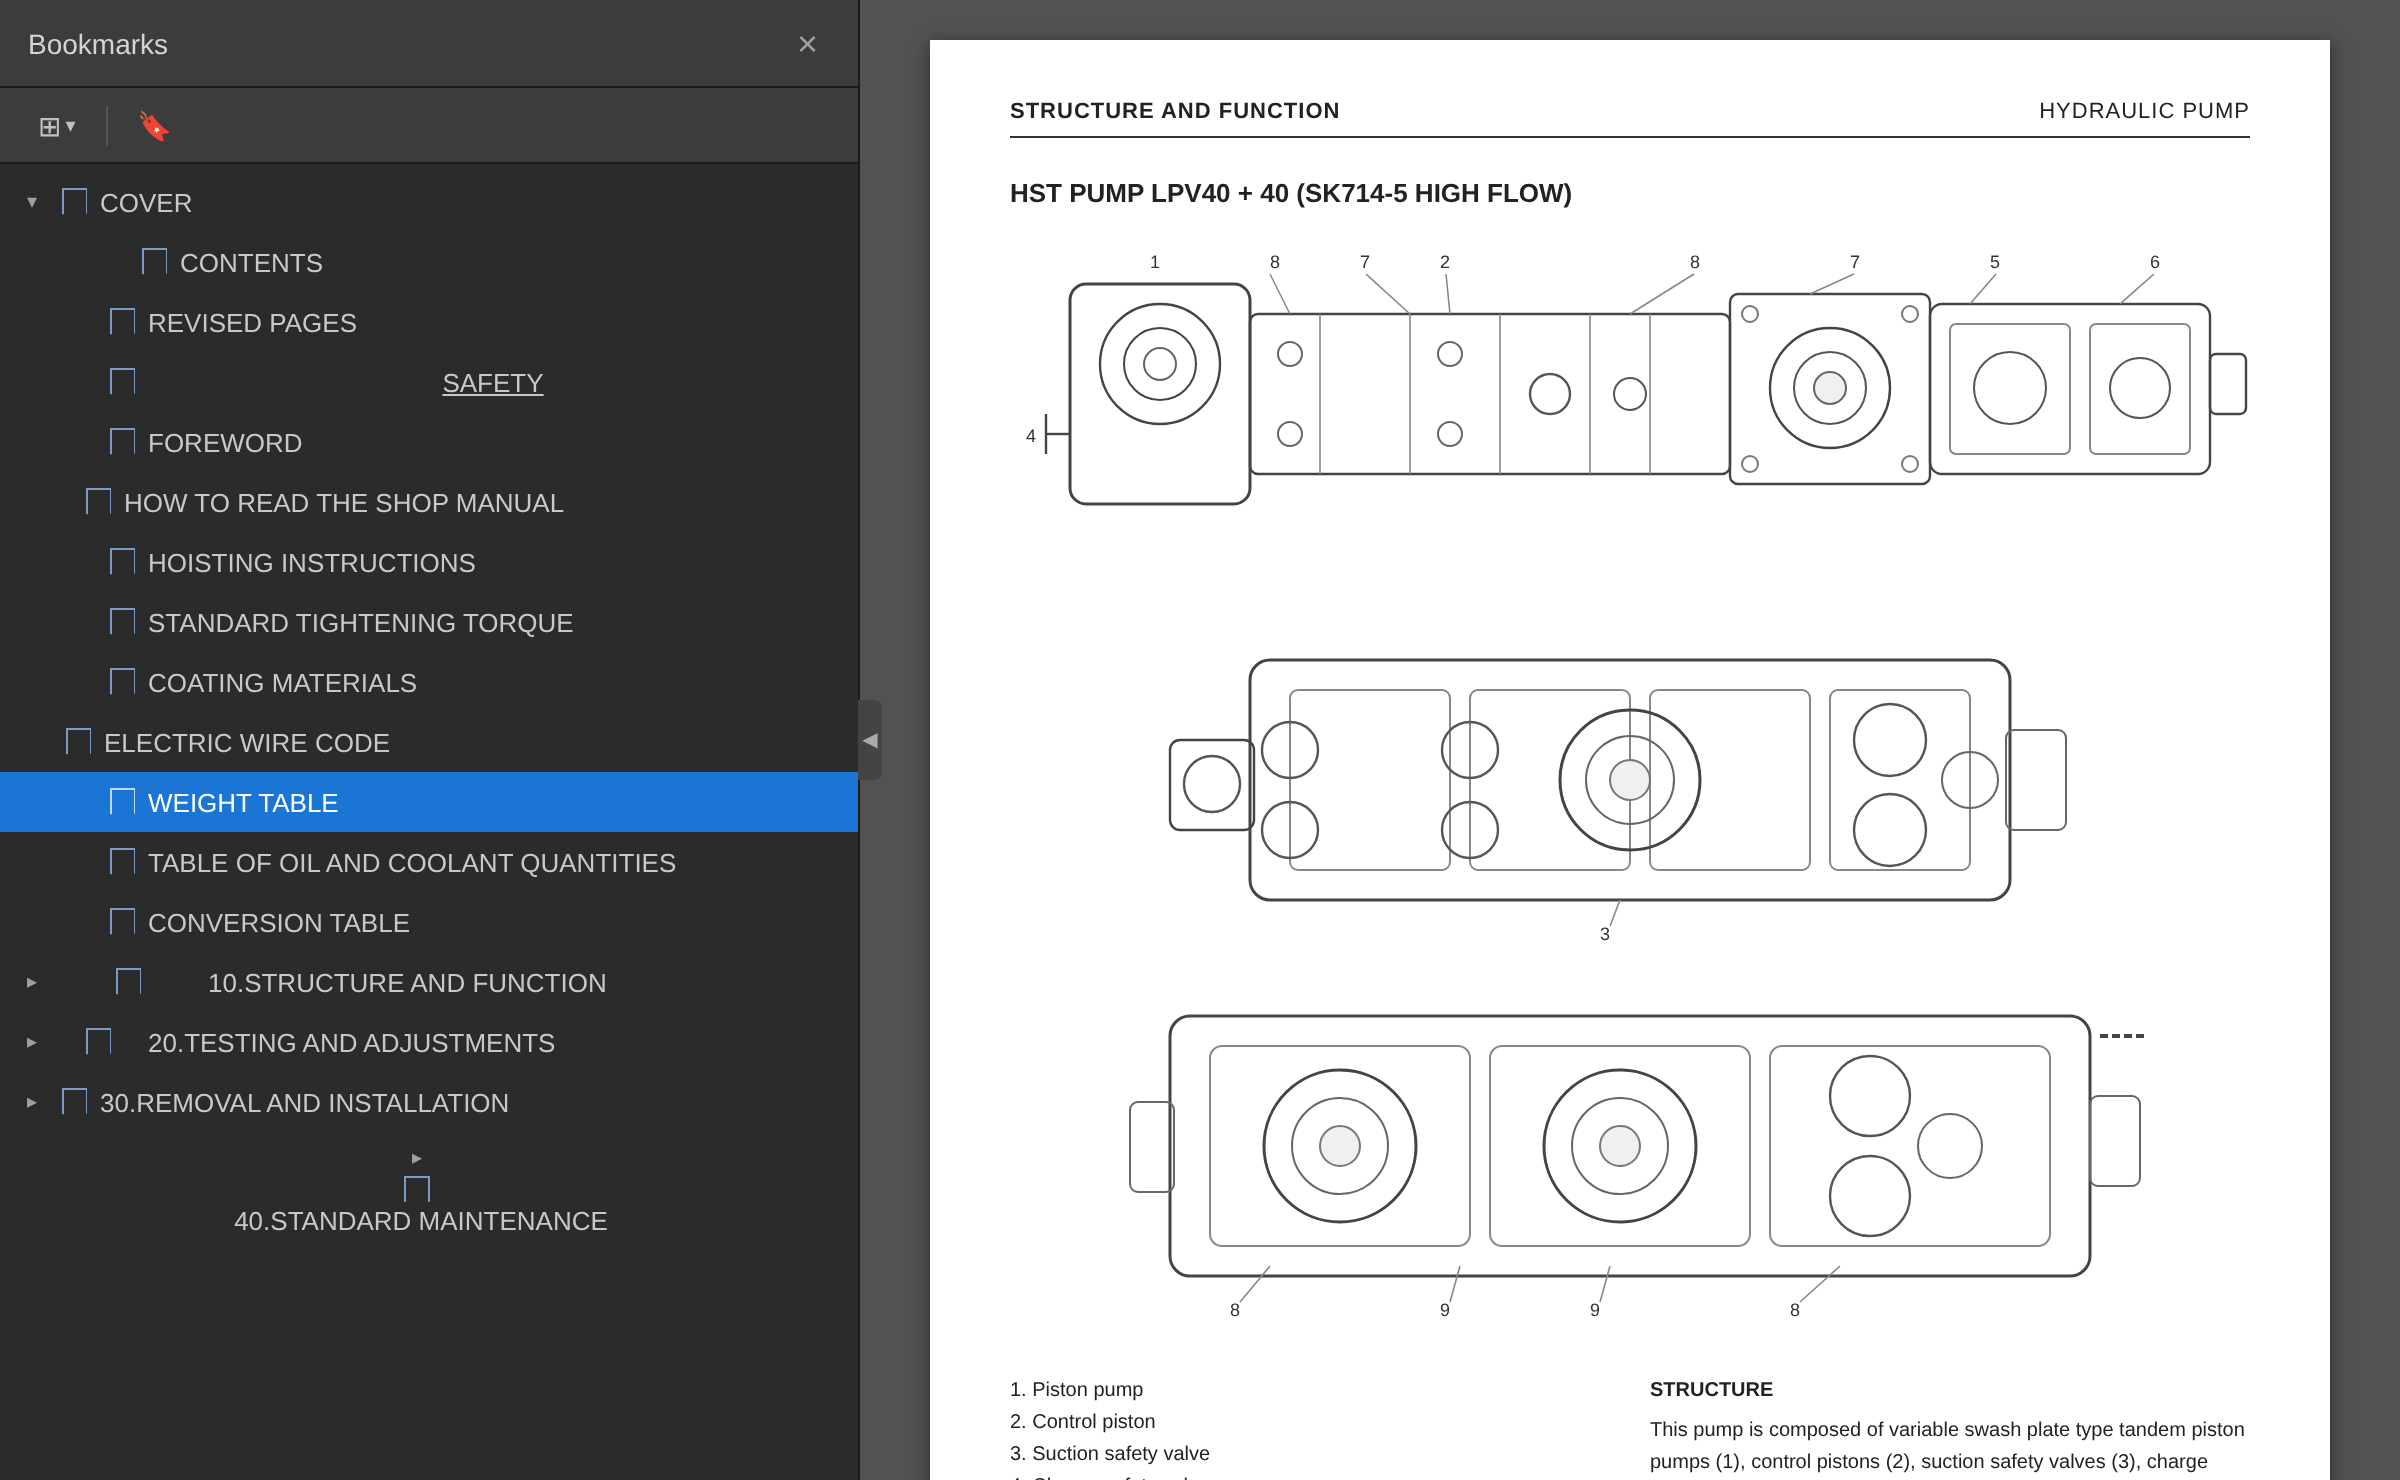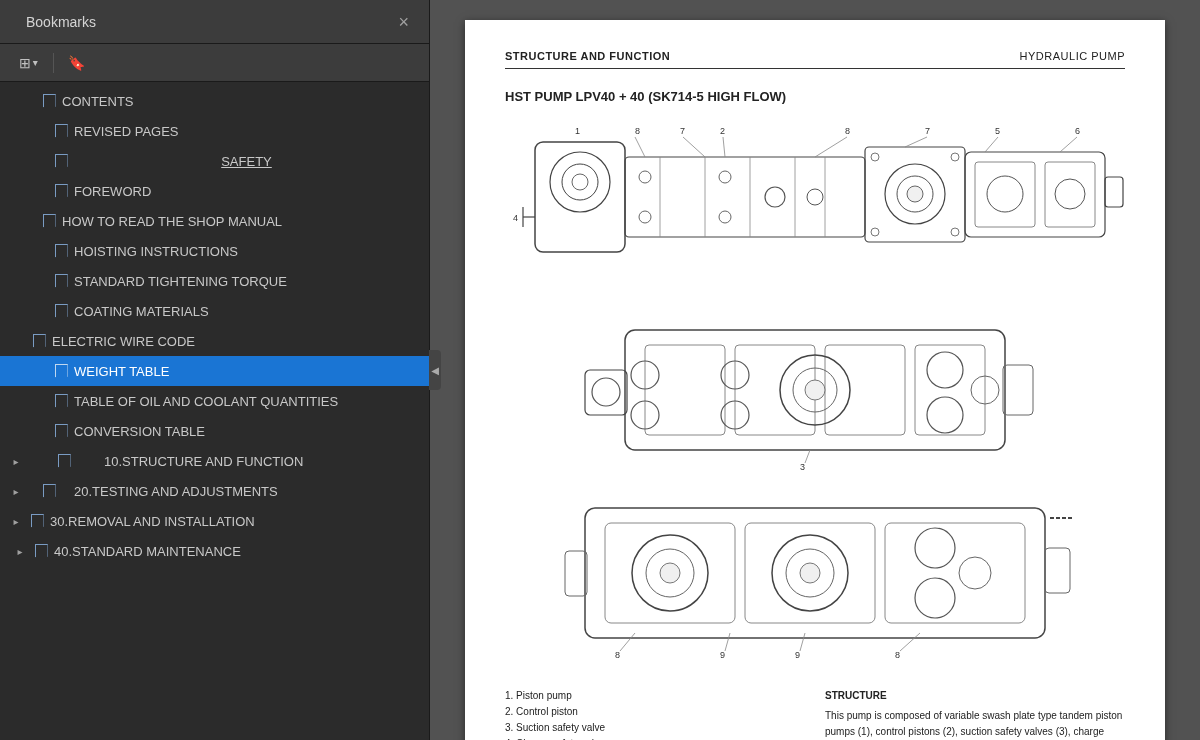--- a/index.html
+++ b/index.html
@@ -32,21 +32,20 @@
       align-items: center;
       justify-content: space-between;
       border-bottom: 1px solid #1a1a1a;
       height: 44px;
     }
 
     .panel-header-left {
       display: flex;
       align-items: center;
       gap: 8px;
-      margin-left: 12px;
     }
 
     .panel-title {
       color: #d4d4d4;
       font-size: 14px;
       font-weight: 500;
     }
 
     .panel-close-btn {
       color: #a0a0a0;
@@ -303,21 +302,28 @@
       <span style="font-size:10px;">▾</span>
     </button>
     <div class="toolbar-divider"></div>
     <button class="toolbar-btn">
       <span style="font-size:14px;">🔖</span>
     </button>
   </div>
 
   <div class="bookmarks-tree">
 
-      <div class="tree-item" style="padding-left: 20px;">
+  <div class="tree-item" style="padding-left: 8px;">
+        <span class="expand-arrow expanded"></span>
+        <span class="bookmark-icon">
+          <span class="bm-icon"></span>
+        </span>
+        <span class="item-label">COVER</span>
+      </div>
+      <div class="tree-item" style="padding-left: 48px;">
         <span class="expand-arrow none"></span>
         <span class="bookmark-icon">
           <span class="bm-icon"></span>
         </span>
         <span class="item-label">CONTENTS</span>
       </div>
       <div class="tree-item" style="padding-left: 32px;">
         <span class="expand-arrow none"></span>
         <span class="bookmark-icon">
           <span class="bm-icon"></span>
@@ -408,21 +414,21 @@
         </span>
         <span class="item-label">20.TESTING AND ADJUSTMENTS</span>
       </div>
       <div class="tree-item" style="padding-left: 8px;">
         <span class="expand-arrow collapsed"></span>
         <span class="bookmark-icon">
           <span class="bm-icon"></span>
         </span>
         <span class="item-label">30.REMOVAL AND INSTALLATION</span>
       </div>
-      <div class="tree-item" style="padding-left: 12px;">
+      <div class="tree-item" style="padding-left: 2px; flex-direction: column;">
         <span class="expand-arrow collapsed"></span>
         <span class="bookmark-icon">
           <span class="bm-icon"></span>
         </span>
         <span class="item-label">40.STANDARD MAINTENANCE</span>
       </div>
     </div>
 
   <div class="collapse-handle">◀</div>
 </div>

